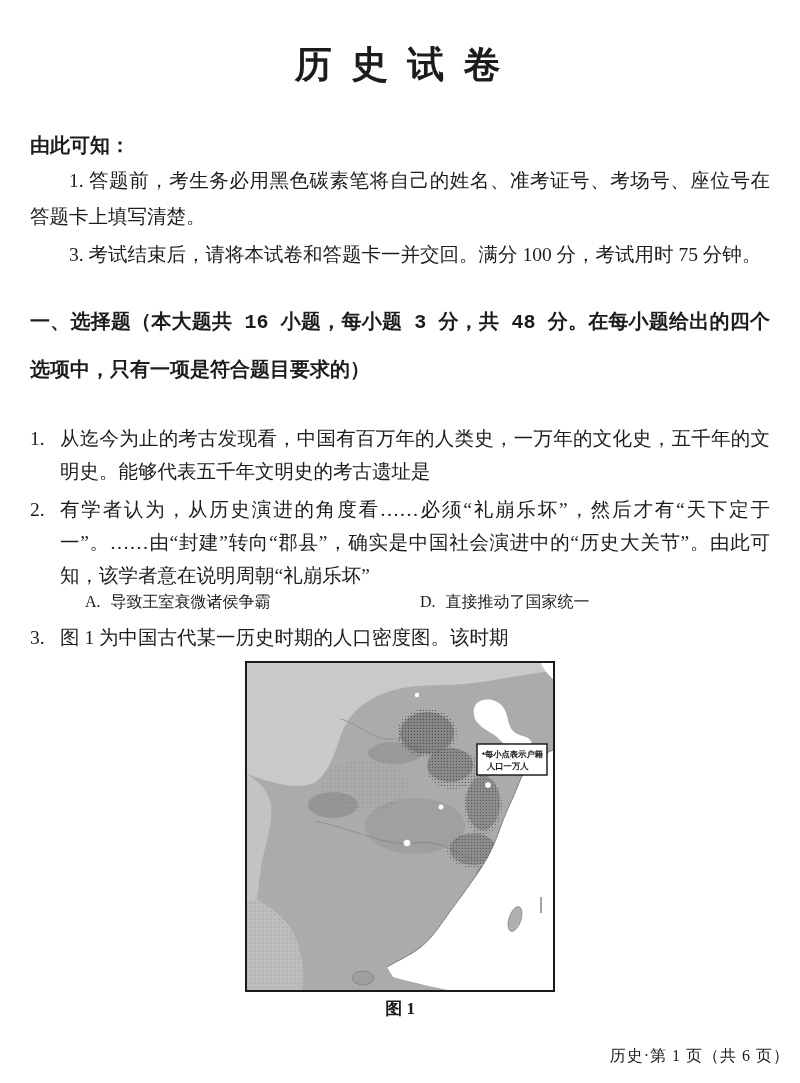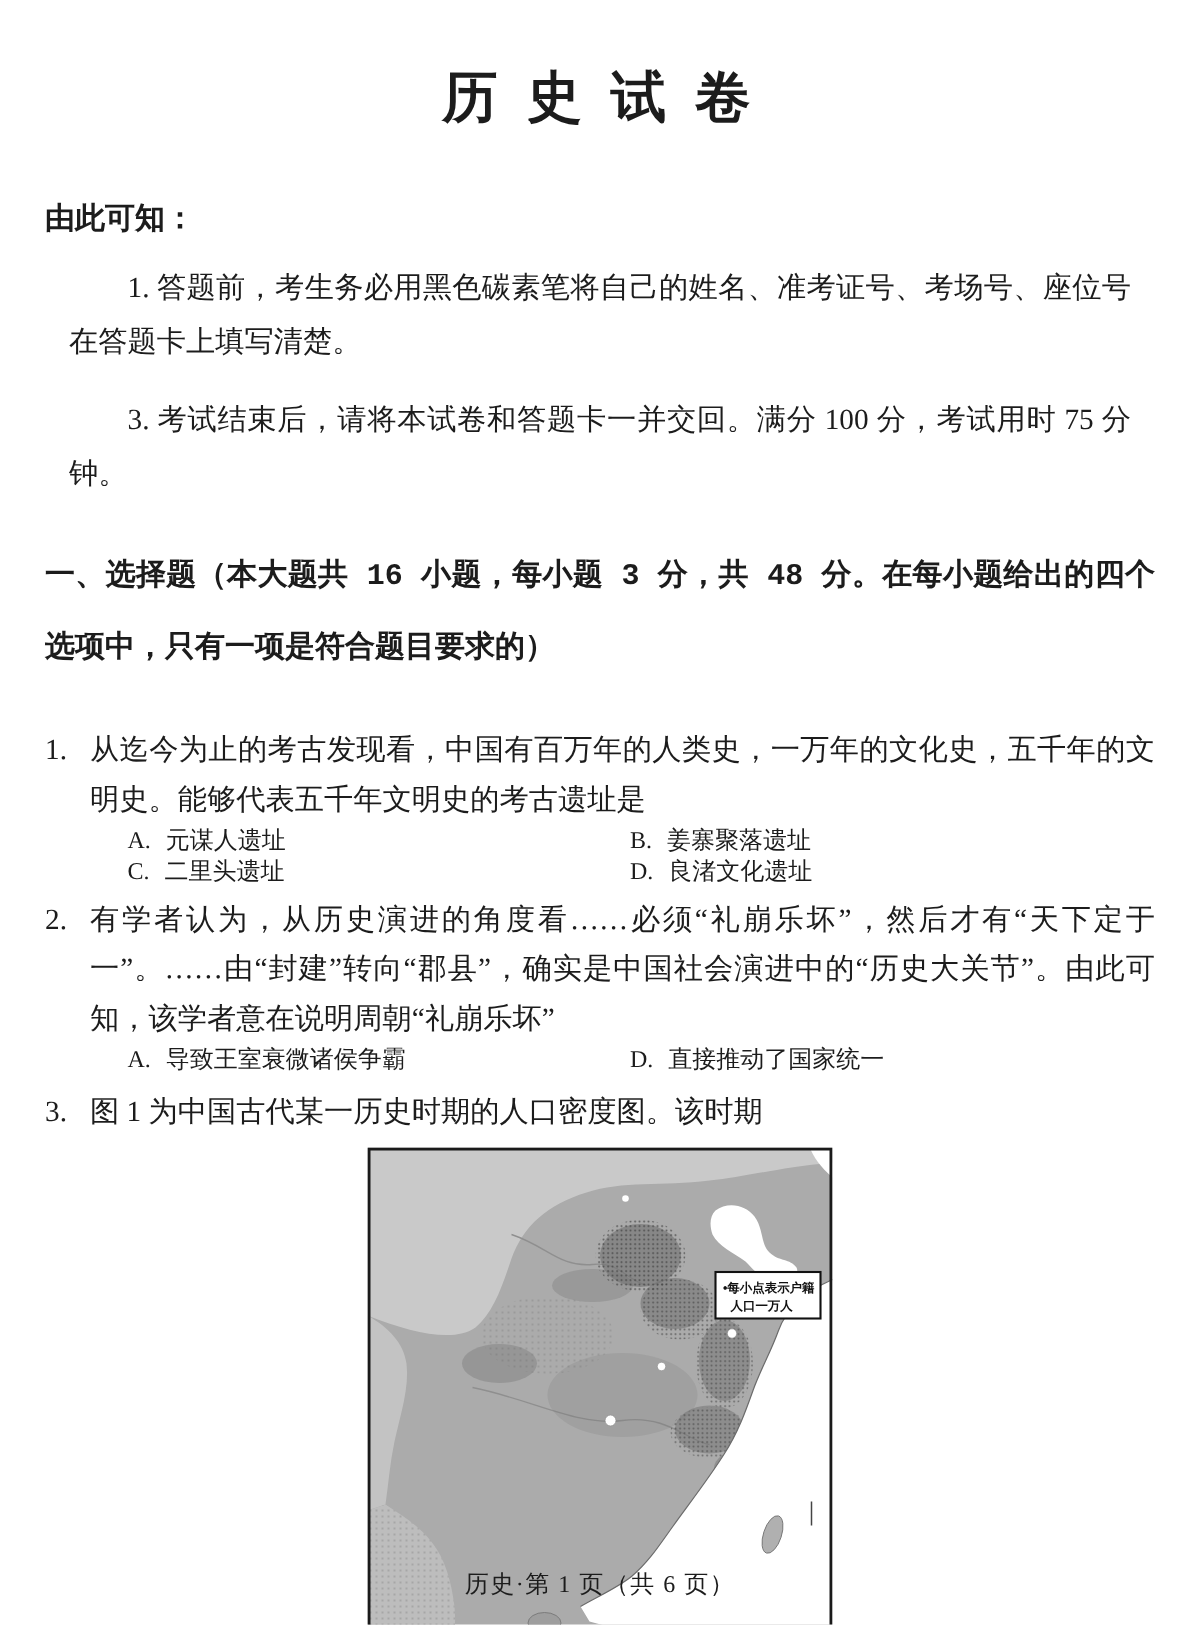--- a/index.html
+++ b/index.html
@@ -24,21 +24,21 @@
 
   .notice-heading {
     font-family: "Liberation Sans", "DejaVu Sans", sans-serif;
     font-weight: 700;
     font-size: 20px;
     margin: 0 0 4px 0;
   }
   .notice p {
     font-size: 19.5px;
     line-height: 36px;
-    margin: 16px;
+    margin: 0;
     text-indent: 2em;
     text-align: justify;
   }
   .notice p + p { margin-top: 2px; }
 
   .section-heading {
     font-family: Liberation Mono, monospace;
     font-weight: 700;
     font-size: 20px;
     line-height: 48px;
@@ -70,22 +70,22 @@
     text-align: center;
     font-size: 17px;
     font-weight: 700;
     margin-top: 5px;
     font-family: "Liberation Serif", "DejaVu Serif", serif;
   }
 
   .footer {
     position: absolute;
     bottom: 16px;
-    left: 0; right: 0;
-    text-align: center;
+    left: 0; right: 10px;
+    text-align: right;
     font-size: 16px;
     letter-spacing: 1px;
   }
 </style>
 </head>
 <body>
 
 <div class="page">
 
   <h1 class="title">历 史 试 卷</h1>
@@ -95,34 +95,20 @@
     <p>1. 答题前，考生务必用黑色碳素笔将自己的姓名、准考证号、考场号、座位号在答题卡上填写清楚。</p>
     <p>3. 考试结束后，请将本试卷和答题卡一并交回。满分 100 分，考试用时 75 分钟。</p>
   </div>
 
   <div class="section-heading">一、选择题（本大题共 16 小题，每小题 3 分，共 48 分。在每小题给出的四个选项中，只有一项是符合题目要求的）</div>
 
   <div class="question">
     <span class="qnum">1.</span>
     <div class="qcontent">
       <span>从迄今为止的考古发现看，中国有百万年的人类史，一万年的文化史，五千年的文明史。能够代表五千年文明史的考古遗址是</span>
-    </div>
-  </div>
-  <div class="options">
-    <div class="option">
-      <span class="olabel">A.</span><span>元谋人遗址</span>
-    </div>
-    <div class="option">
-      <span class="olabel">B.</span><span>姜寨聚落遗址</span>
-    </div>
-    <div class="option">
-      <span class="olabel">C.</span><span>二里头遗址</span>
-    </div>
-    <div class="option">
-      <span class="olabel">D.</span><span>良渚文化遗址</span>
     </div>
   </div>
 
   <div class="question">
     <span class="qnum">2.</span>
     <div class="qcontent">
       <span>有学者认为，从历史演进的角度看……必须“礼崩乐坏”，然后才有“天下定于一”。……由“封建”转向“郡县”，确实是中国社会演进中的“历史大关节”。由此可知，该学者意在说明周朝“礼崩乐坏”</span>
     </div>
   </div>
   <div class="options">

